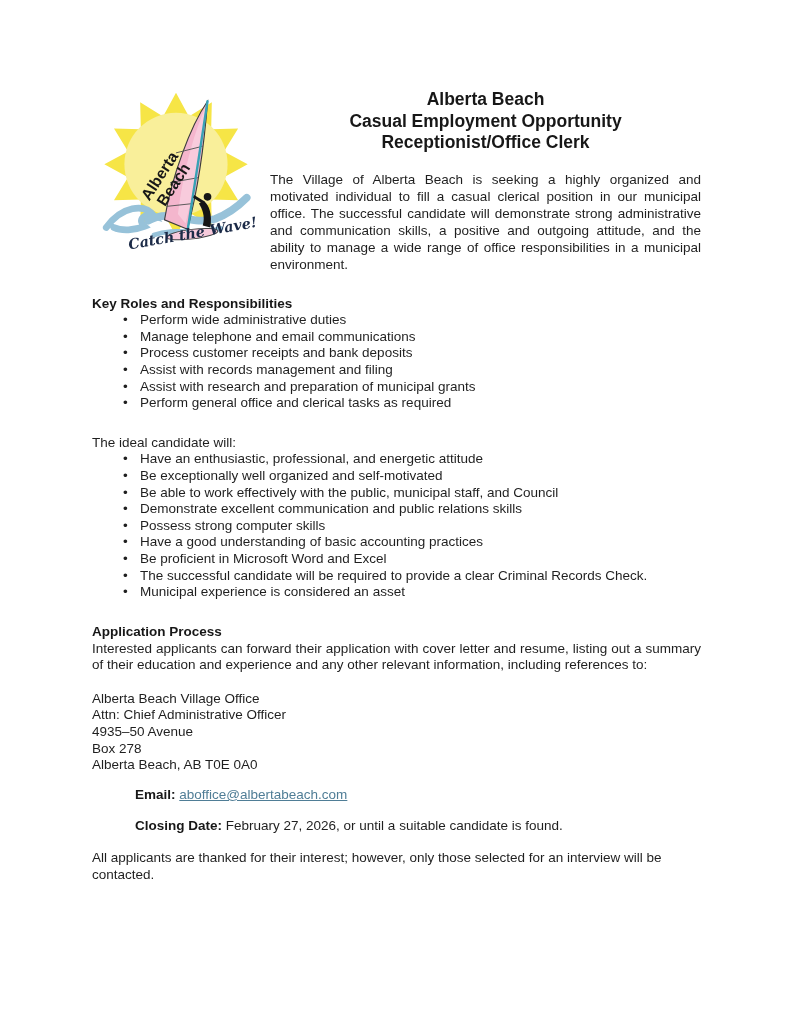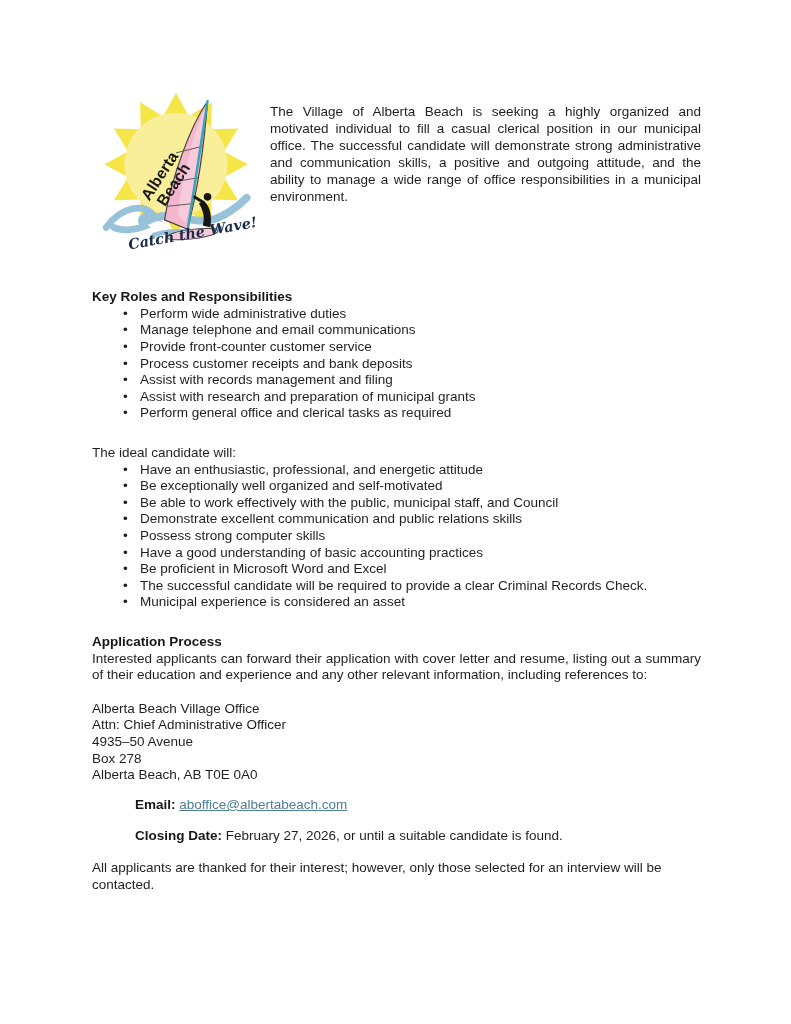--- a/index.html
+++ b/index.html
@@ -32,21 +32,21 @@
     color: #171717;
   }
   .intro {
     margin-top: 17px;
     text-align: justify;
     line-height: 17px;
   }
 
   
   .section { margin-top: 23px; }
-  .section.first { margin-top: 31px; }
+  .section.first { margin-top: 23px; }
   .section-heading { font-weight: bold; font-size: 13.5px; color: #171717; }
   .lead-line { line-height: 16.6px; }
 
   ul.bullets { list-style: none; }
   ul.bullets li {
     position: relative;
     padding-left: 48px;
     line-height: 16.6px;
   }
   ul.bullets li::before {
@@ -117,30 +117,34 @@
         <g transform="translate(57,121) rotate(-57)">
           <text class="logo-sailtext" x="0" y="0" font-size="16.5">Alberta</text>
           <text class="logo-sailtext" x="4" y="17" font-size="16.5">Beach</text>
         </g>
 
         <text class="logo-tagline" transform="translate(36,171) rotate(-10)" font-size="15">Catch the Wave!</text>
       </svg>
     </div>
 
     <div class="header-right">
+      <div class="title-block">
+        <div>Alberta Beach</div>
+        <div>Casual Employment Opportunity</div>
+        <div>Receptionist/Office Clerk</div>
+      </div>
       <p class="intro">The Village of Alberta Beach is seeking a highly organized and motivated individual to fill a casual clerical position in our municipal office. The successful candidate will demonstrate strong administrative and communication skills, a positive and outgoing attitude, and the ability to manage a wide range of office responsibilities in a municipal environment.</p>
     </div>
   </div>
 
   <div class="section first">
     <div class="section-heading">Key Roles and Responsibilities</div>
     <ul class="bullets">
         <li>Perform wide administrative duties</li>
         <li>Manage telephone and email communications</li>
-        <li>Provide front-counter customer service</li>
         <li>Process customer receipts and bank deposits</li>
         <li>Assist with records management and filing</li>
         <li>Assist with research and preparation of municipal grants</li>
         <li>Perform general office and clerical tasks as required</li>
       </ul>
   </div>
 
   <div class="section">
     <div class="lead-line">The ideal candidate will:</div>
     <ul class="bullets">

